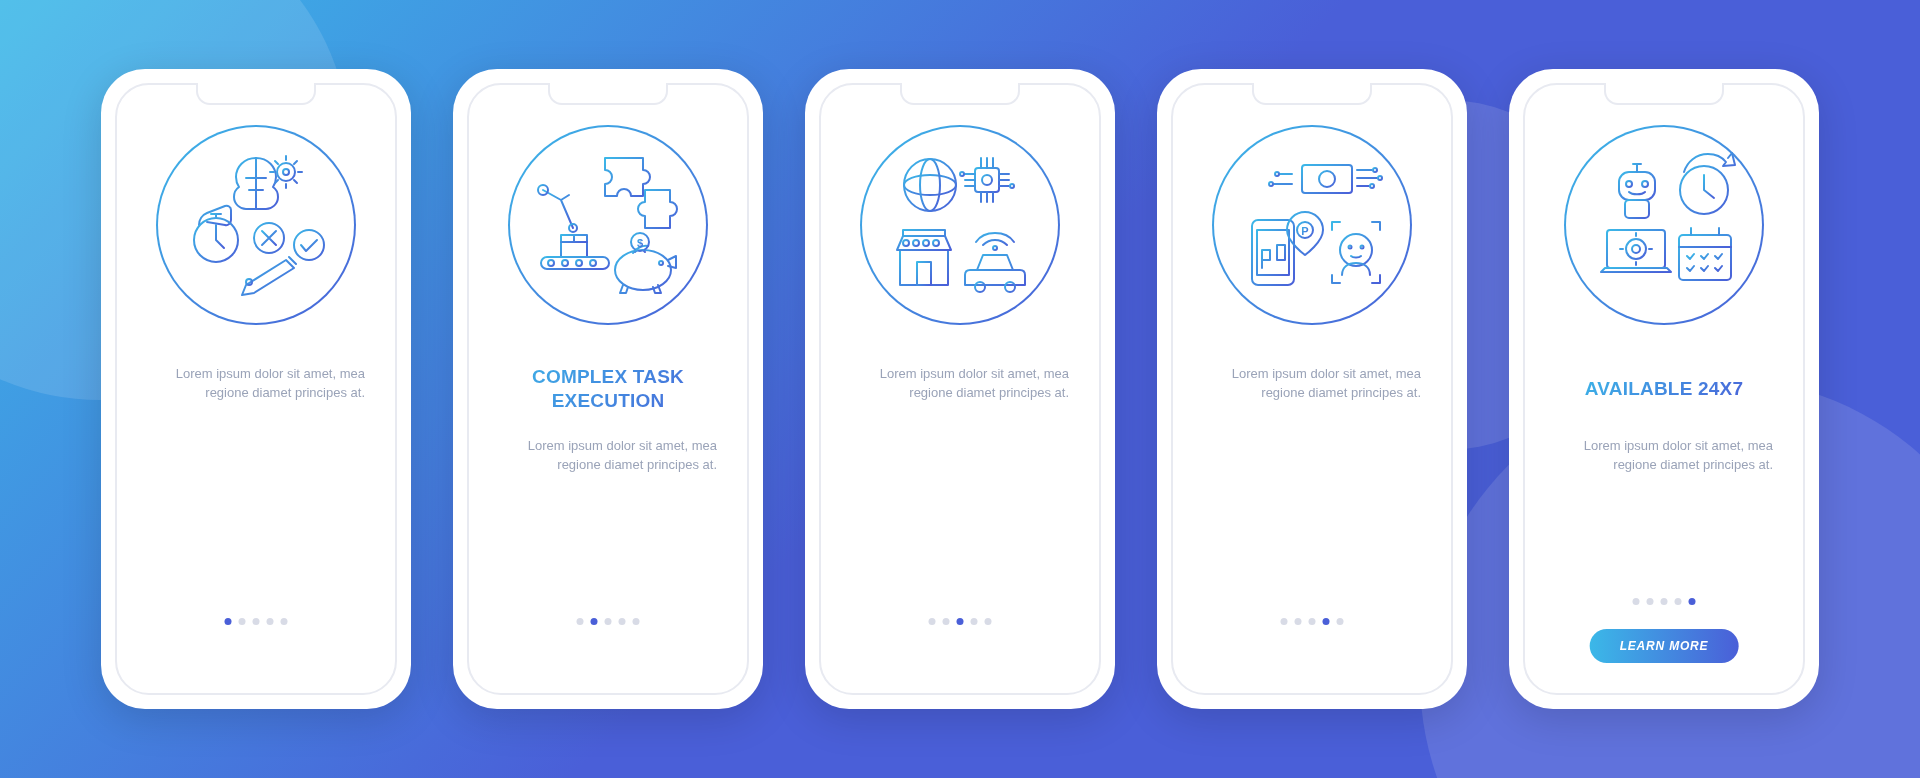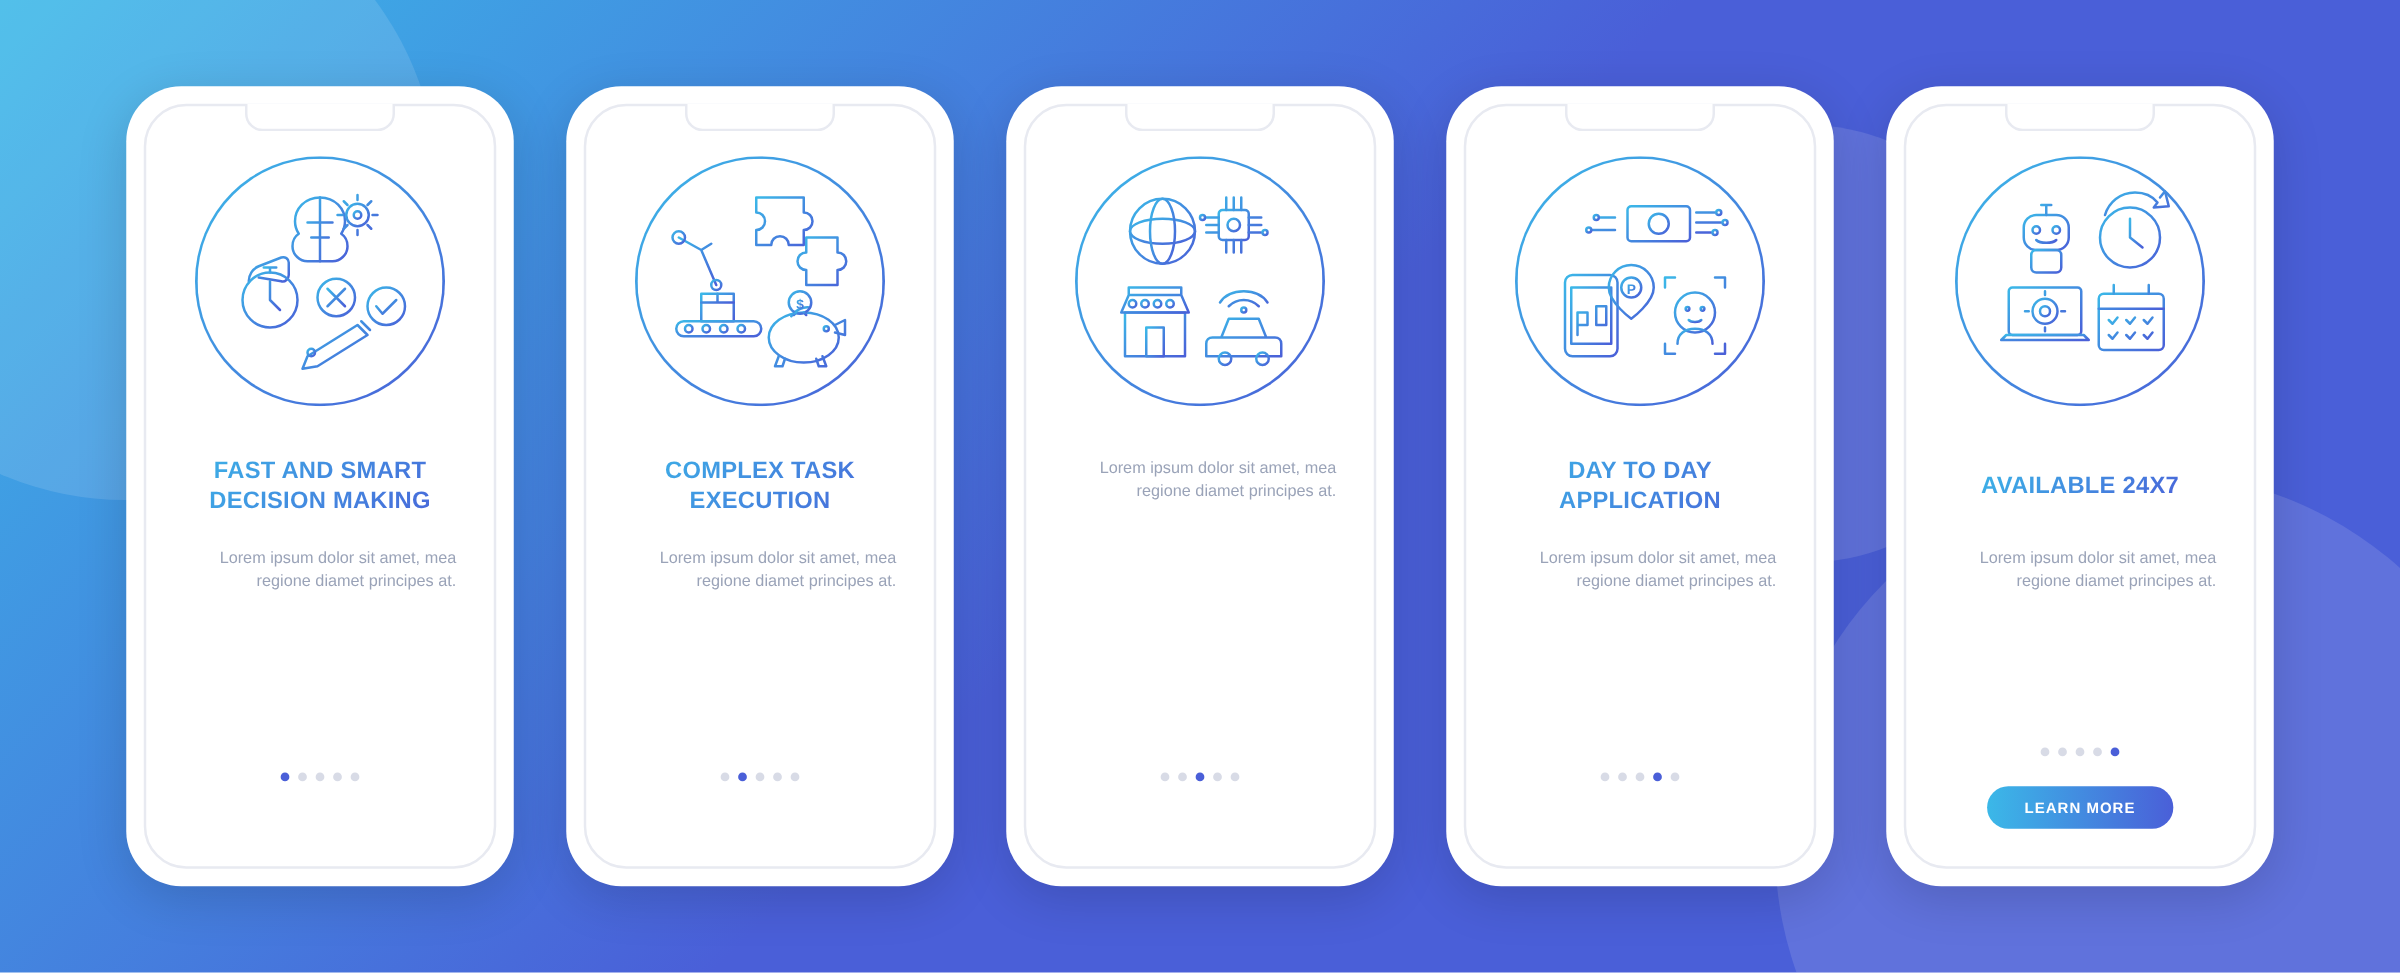--- a/index.html
+++ b/index.html
@@ -178,20 +178,21 @@
       padding: 10px 30px;
       background: linear-gradient(90deg, #3bb8e8 0%, #4a5fd8 100%);
       color: #fff;
       border: none;
       border-radius: 24px;
       font-size: 12px;
       font-weight: 700;
       letter-spacing: 0.8px;
       cursor: pointer;
       white-space: nowrap;
+      font-style: italic;
     }
     
     
     .grad-stroke {
       stroke: url(#iconGradient);
       stroke-width: 2;
       fill: none;
       stroke-linecap: round;
       stroke-linejoin: round;
     }
@@ -235,21 +236,20 @@
           <circle class="grad-stroke" cx="108" cy="108" r="15"></circle>
           <path class="grad-stroke" d="M101 101l14 14 M115 101l-14 14"></path>
 
           <circle class="grad-stroke" cx="148" cy="115" r="15"></circle>
           <path class="grad-stroke" d="M140 115l5 6 11-11"></path>
 
           <path class="grad-stroke" d="M85 155l40-25 8 8-40 25-12 2z M128 127l7 7"></path>
           <circle class="grad-stroke" cx="88" cy="152" r="3"></circle>
         </svg>
       </div>
-      <div class="phone-title">FAST AND SMART DECISION MAKING</div>
       <div class="phone-description">Lorem ipsum dolor sit amet, mea regione diamet principes at.</div>
       <div class="pagination">
         <span class="dot active"></span>
         <span class="dot"></span>
         <span class="dot"></span>
         <span class="dot"></span>
         <span class="dot"></span>
       </div>
     </div>
   </div>
@@ -365,21 +365,20 @@
           <text x="88" y="105" font-size="11" fill="url(#iconGradient)" text-anchor="middle" font-weight="bold">P</text>
 
           <path class="grad-stroke" d="M115 100v-8h8 M155 92h8v8 M115 145v8h8 M163 145v8h-8"></path>
           <circle class="grad-stroke" cx="139" cy="120" r="16"></circle>
           <path class="grad-stroke" d="M125 145c0-8 6-12 14-12s14 4 14 12"></path>
           <circle class="grad-stroke" cx="133" cy="117" r="1.5"></circle>
           <circle class="grad-stroke" cx="145" cy="117" r="1.5"></circle>
           <path class="grad-stroke" d="M134 126c2 2 8 2 10 0"></path>
         </svg>
       </div>
-      <div class="phone-title">DAY TO DAY APPLICATION</div>
       <div class="phone-description">Lorem ipsum dolor sit amet, mea regione diamet principes at.</div>
       <div class="pagination">
         <span class="dot"></span>
         <span class="dot"></span>
         <span class="dot"></span>
         <span class="dot active"></span>
         <span class="dot"></span>
       </div>
     </div>
   </div>

